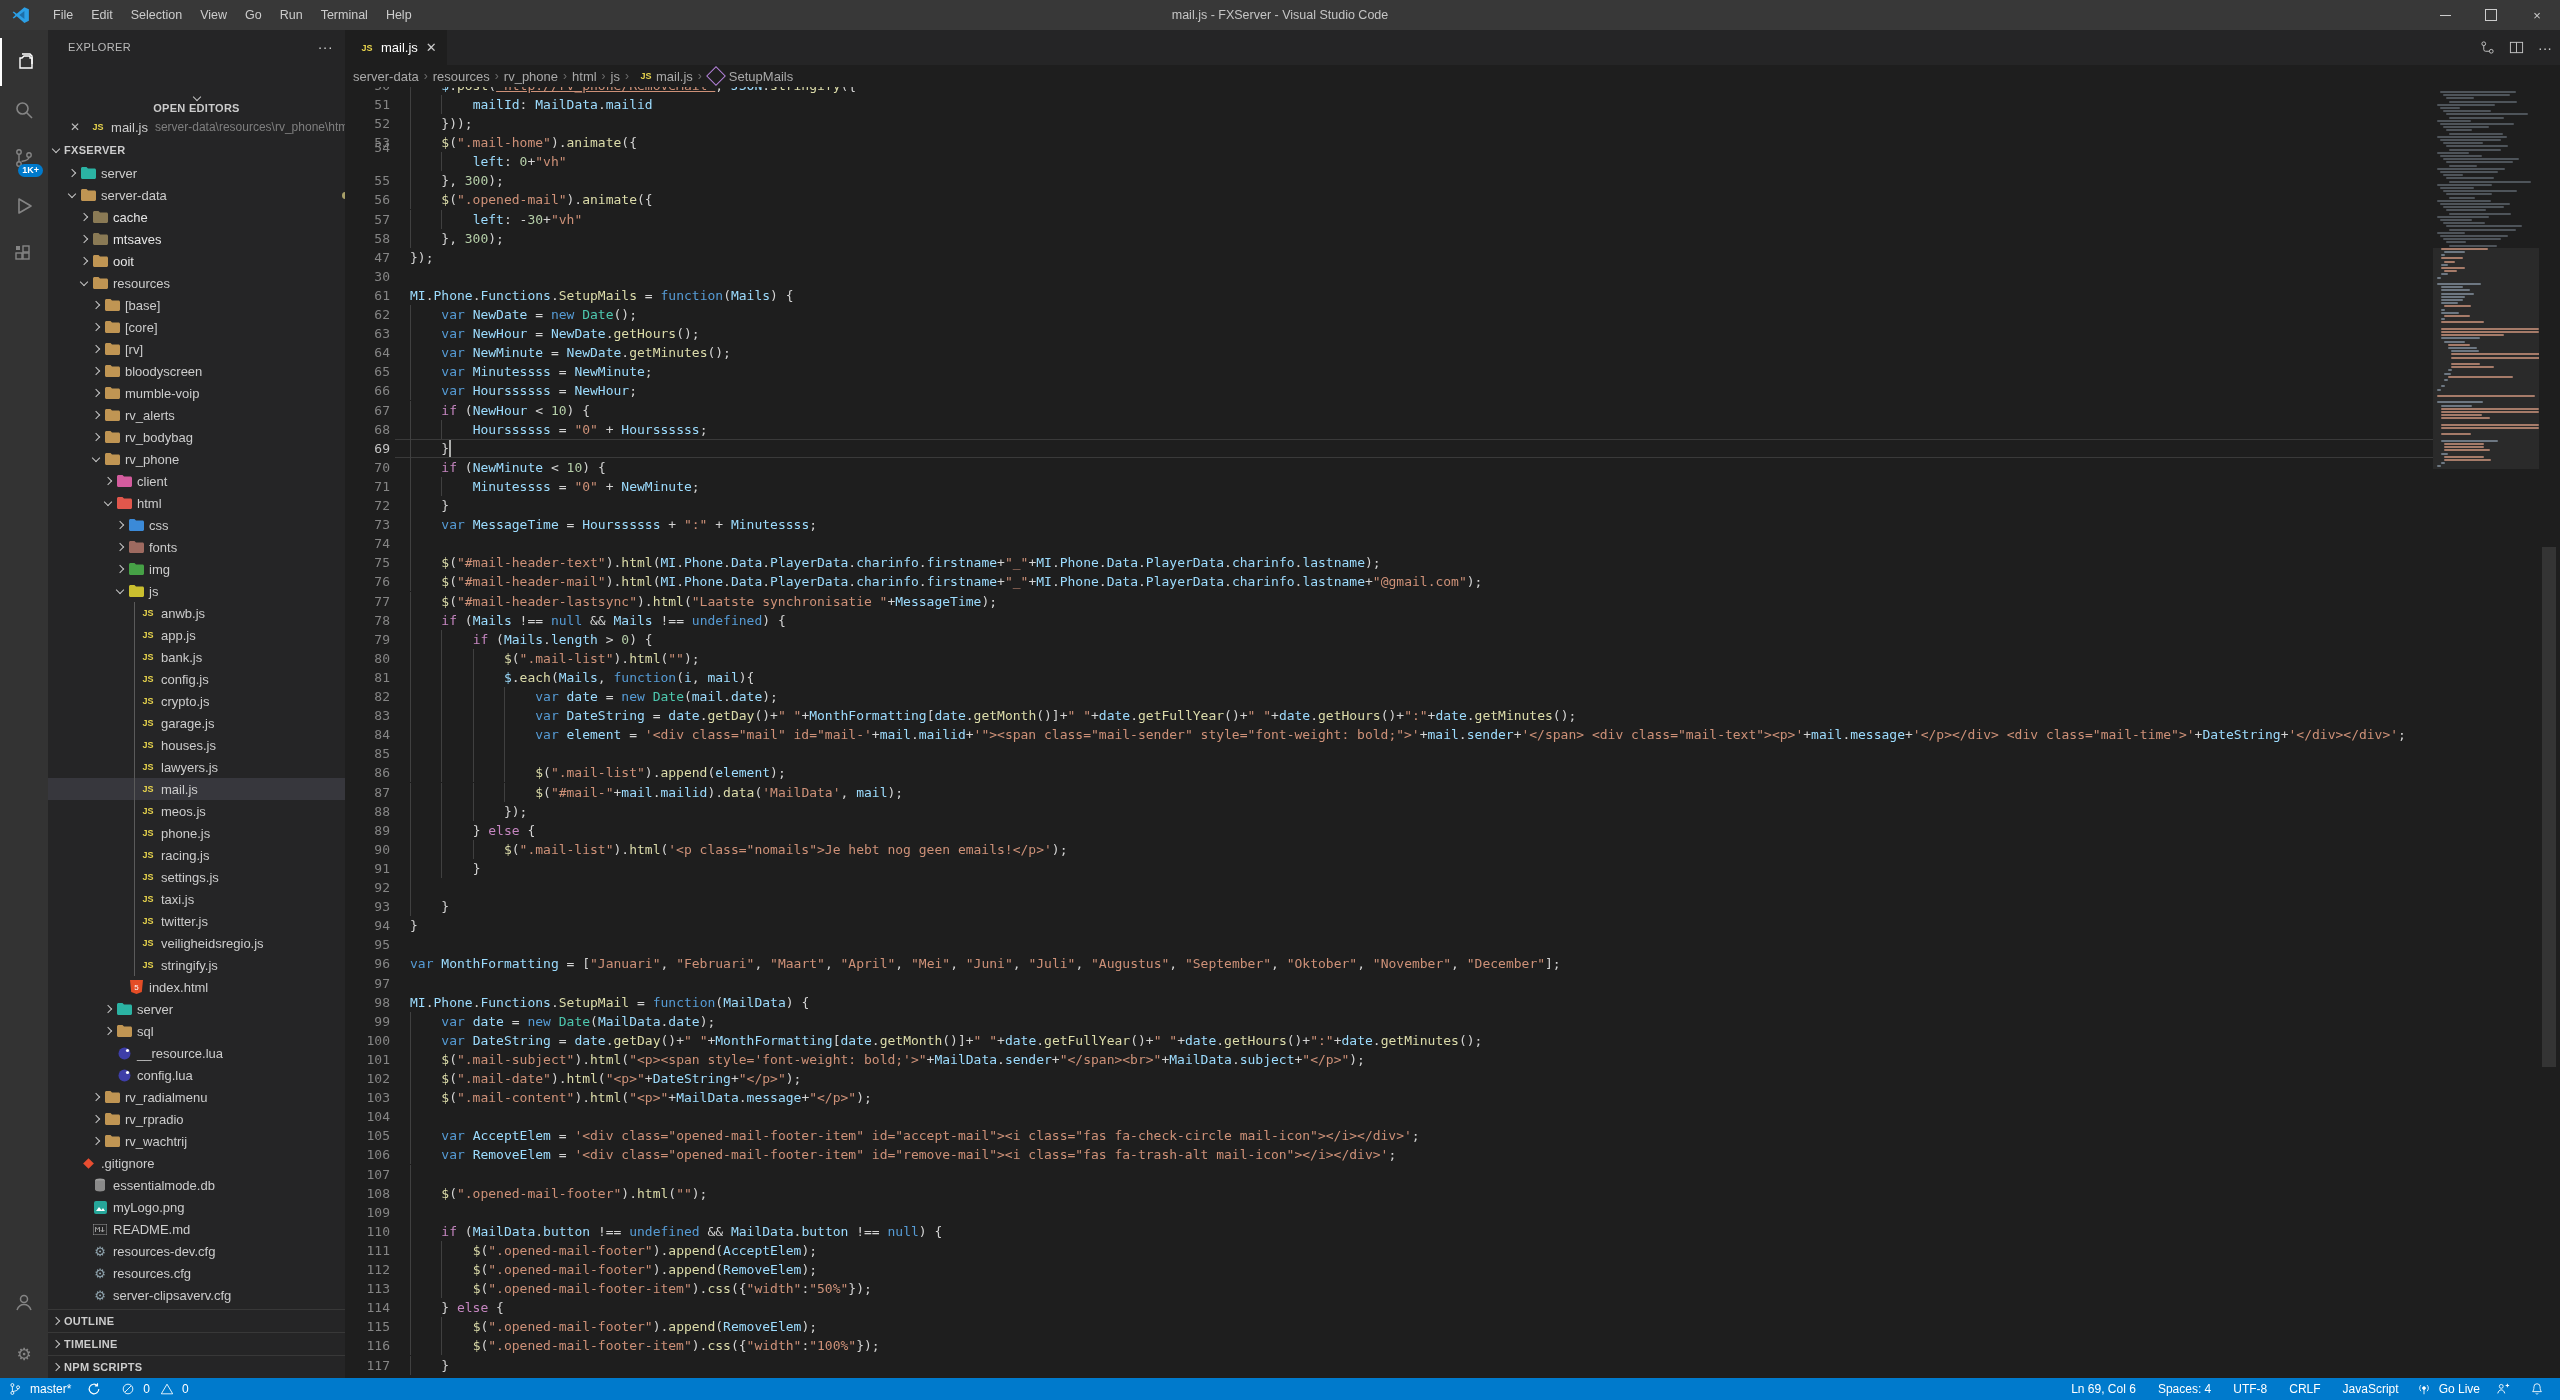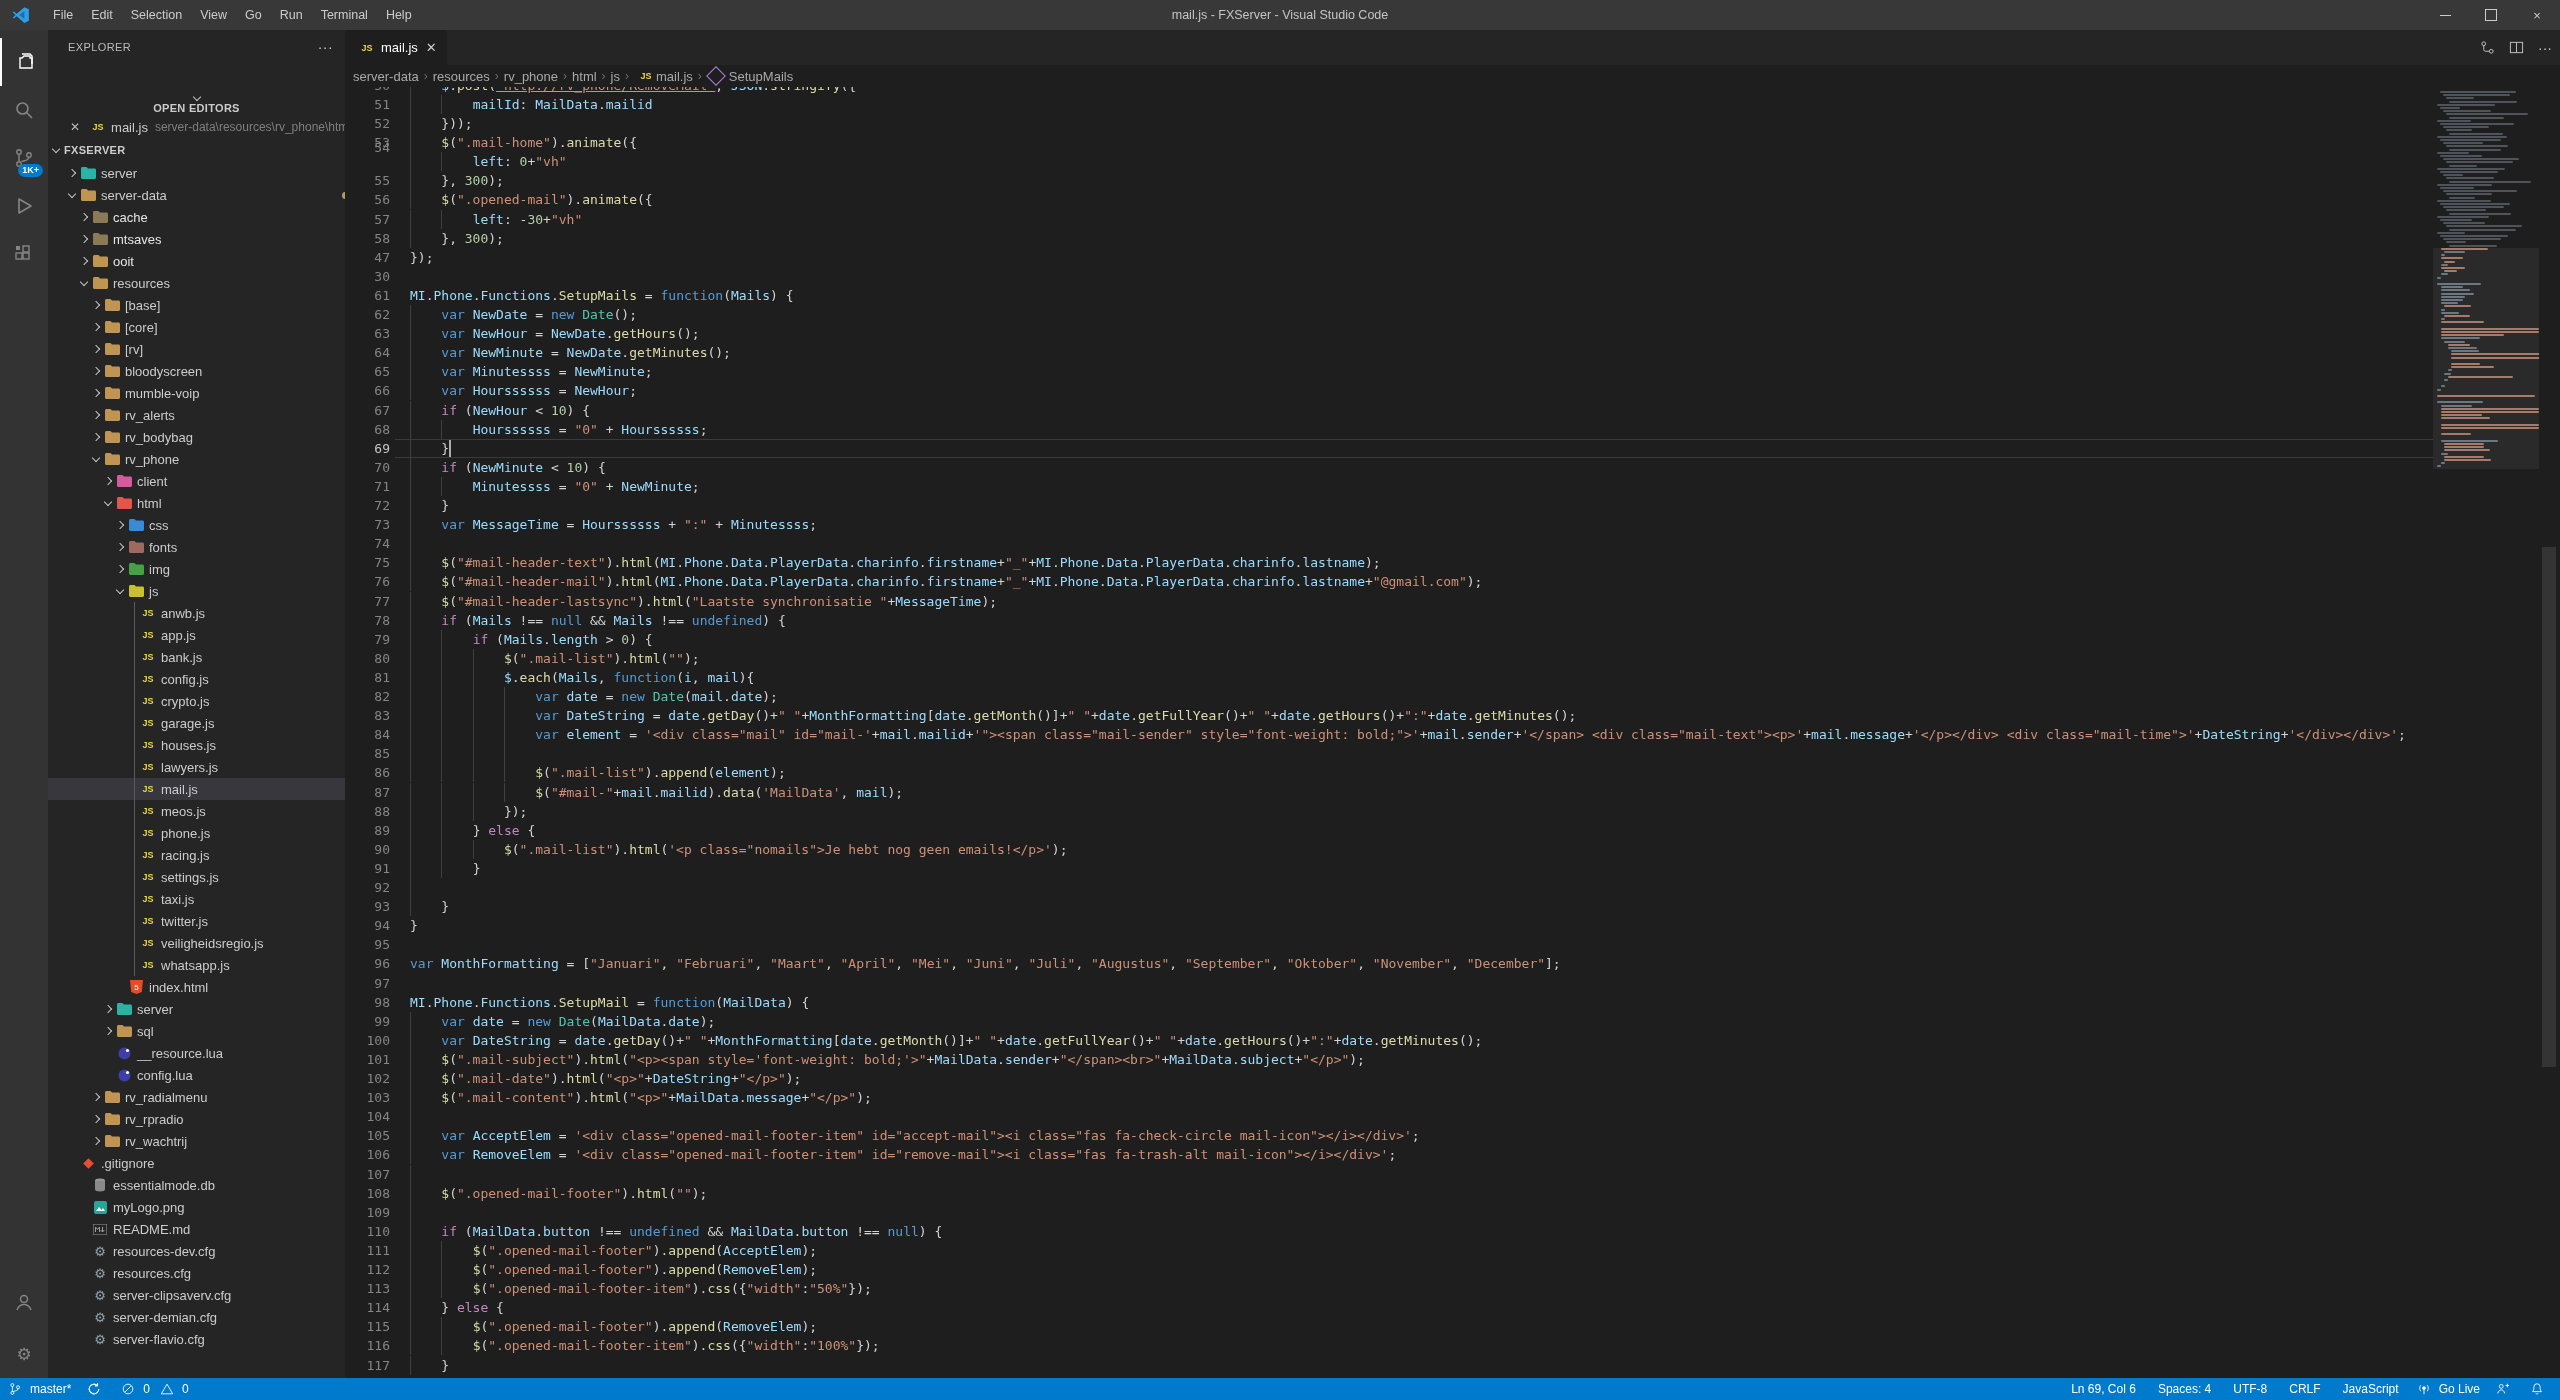--- a/index.html
+++ b/index.html
@@ -471,21 +471,21 @@
           <span class="ticon">
             <span class="js-badge">JS</span>
           </span>
           <span class="tlabel">veiligheidsregio.js</span>
         </div>
         <div class="trow" style="top: 792px; padding-left: 80px;">
           <span style="width: 8px; flex: 0 0 8px;"></span>
           <span class="ticon">
             <span class="js-badge">JS</span>
           </span>
-          <span class="tlabel">whatsapp.js</span>
+          <span class="tlabel">stringify.js</span>
         </div>
         <div class="trow" style="top: 814px; padding-left: 68px;">
           <span style="width: 8px; flex: 0 0 8px;"></span>
           <span class="ticon">
             <svg width="13" height="14" viewBox="0 0 13 14">
               <path d="M0 0h13l-1.2 12L6.5 14 1.2 12z" fill="#e44d26"></path>
               <text x="6.5" y="10" font-size="8" fill="#fff" text-anchor="middle" font-family="Liberation Sans">5</text>
             </svg>
           </span>
           <span class="tlabel">index.html</span>
@@ -623,20 +623,34 @@
           <span class="tlabel">server-demian.cfg</span>
         </div>
         <div class="trow" style="top: 1166px; padding-left: 32px;">
           <span style="width: 8px; flex: 0 0 8px;"></span>
           <span class="ticon">
             <span style="color:#8fa3ad;font-size:13px;line-height:13px;">⚙</span>
           </span>
           <span class="tlabel">server-flavio.cfg</span>
         </div>
         <div class="tree-guide" style="left: 86px; top: 440px; height: 374px;"></div>
+      </div>
+    <div class="sb-bottom" id="sb-bottom">
+        <div class="sb-sec">
+          <span class="chev right"></span>
+          <span>OUTLINE</span>
+        </div>
+        <div class="sb-sec">
+          <span class="chev right"></span>
+          <span>TIMELINE</span>
+        </div>
+        <div class="sb-sec">
+          <span class="chev right"></span>
+          <span>NPM SCRIPTS</span>
+        </div>
       </div>
   </div>
 
   <div class="editorgroup">
     <div class="tabbar">
       <div class="tab">
         <span class="ticon">
             <span class="js-badge">JS</span>
           </span>
         <span class="tlabel2">mail.js</span>

